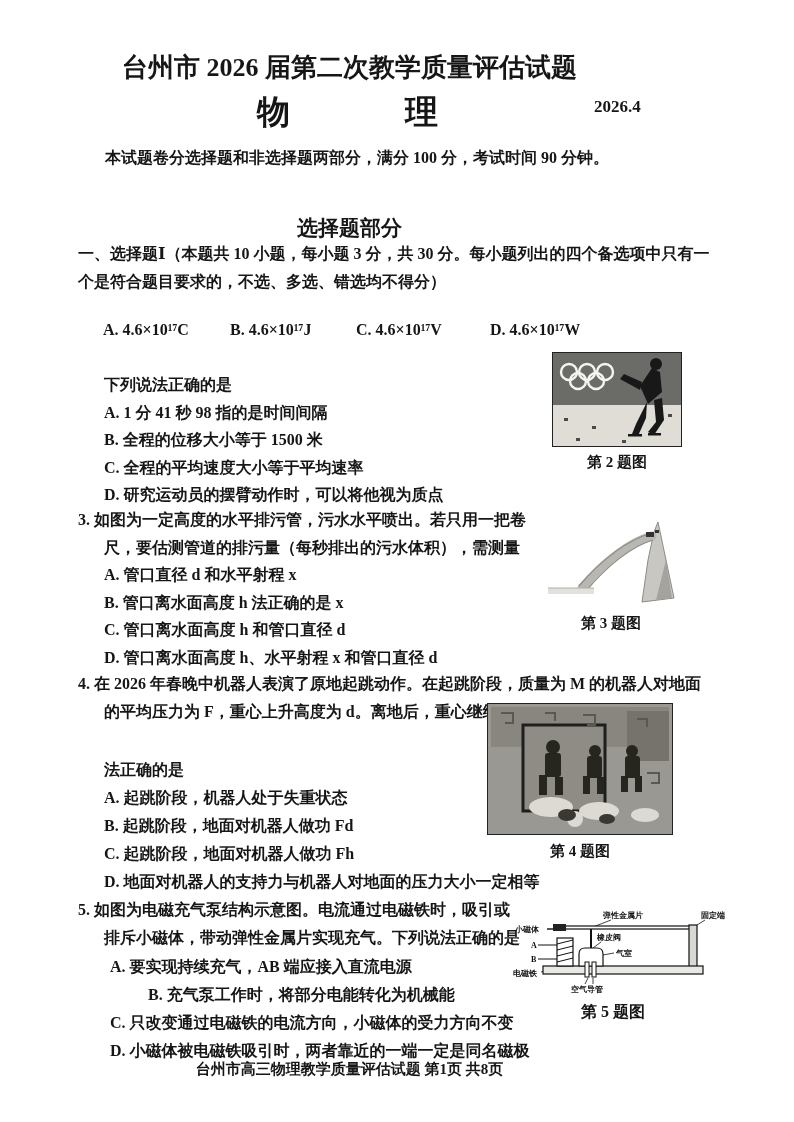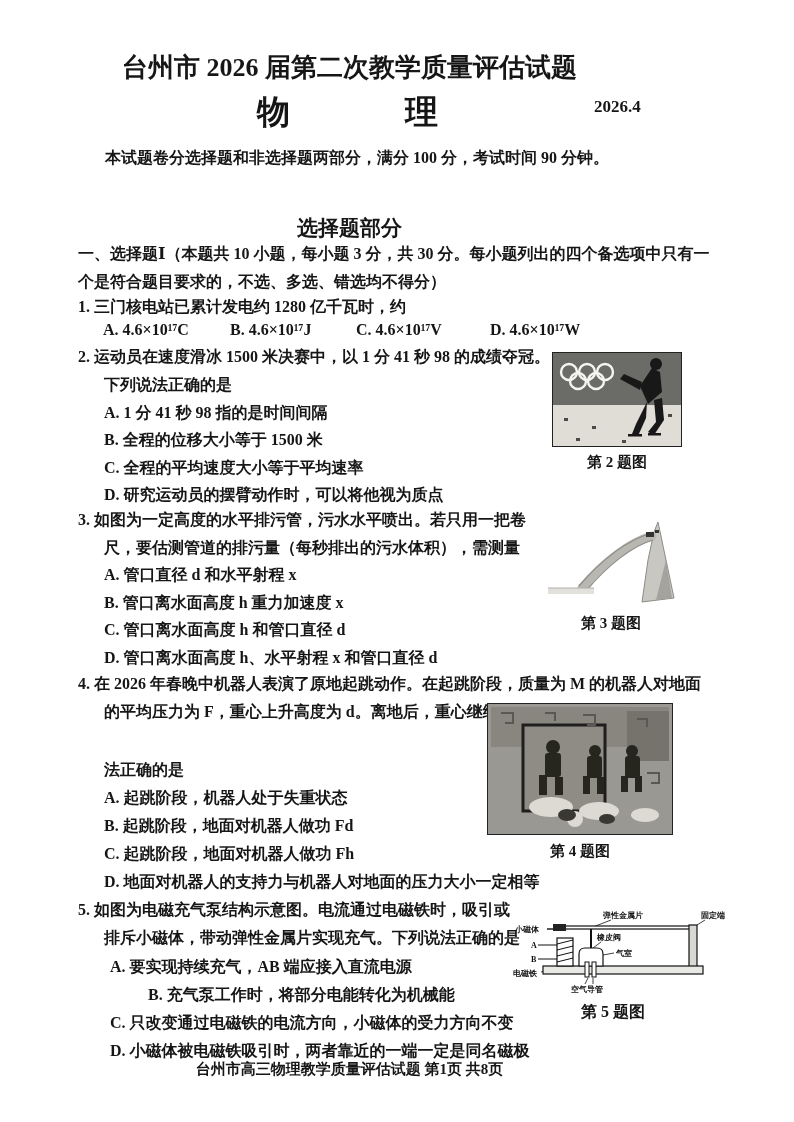--- a/index.html
+++ b/index.html
@@ -23,27 +23,25 @@
   <div class="title" style="top:50px; font-size:26px;">台州市 2026 届第二次教学质量评估试题</div>
   <div class="title" style="top:90px; font-size:33px; letter-spacing:4px;">物　　　理</div>
   <div class="ln" style="left:594px; top:97px; font-size:17px; font-weight:600;">2026.4</div>
 
   <div class="ln" style="left:105px; top:148px;">本试题卷分选择题和非选择题两部分，满分 100 分，考试时间 90 分钟。</div>
 
   <div class="title" style="top:214px; font-size:21px;">选择题部分</div>
   <div class="ln" style="left:78px; top:244px;">一、选择题Ⅰ（本题共 10 小题，每小题 3 分，共 30 分。每小题列出的四个备选项中只有一</div>
   <div class="ln" style="left:78px; top:272px;">个是符合题目要求的，不选、多选、错选均不得分）</div>
 
-  <div class="ln" style="left:78px; top:297px;">1. 三门核电站已累计发电约 1280 亿千瓦时，约</div>
   <div class="opt" style="left:103px; top:321px;">A. 4.6×10¹⁷C</div>
   <div class="opt" style="left:230px; top:321px;">B. 4.6×10¹⁷J</div>
   <div class="opt" style="left:356px; top:321px;">C. 4.6×10¹⁷V</div>
   <div class="opt" style="left:490px; top:321px;">D. 4.6×10¹⁷W</div>
 
-  <div class="ln" style="left:78px; top:347px;">2. 运动员在速度滑冰 1500 米决赛中，以 1 分 41 秒 98 的成绩夺冠。</div>
   <div class="ln" style="left:104px; top:375px;">下列说法正确的是</div>
   <div class="opt" style="left:104px; top:403px;">A. 1 分 41 秒 98 指的是时间间隔</div>
   <div class="opt" style="left:104px; top:430px;">B. 全程的位移大小等于 1500 米</div>
   <div class="opt" style="left:104px; top:458px;">C. 全程的平均速度大小等于平均速率</div>
   <div class="opt" style="left:104px; top:485px;">D. 研究运动员的摆臂动作时，可以将他视为质点</div>
 
   <div class="figbox" style="left:552px; top:352px; width:130px; height:95px;">
     <svg width="130" height="95" viewBox="0 0 130 95">
       <rect x="0.5" y="0.5" width="129" height="94" fill="#e6e4de" stroke="#222" stroke-width="1"></rect>
       <rect x="1" y="1" width="128" height="52" fill="#6b6b68"></rect>
@@ -71,21 +69,21 @@
           <rect x="116" y="62" width="4" height="3"></rect>
         <rect x="24" y="86" width="4" height="3"></rect>
       </g>
     </svg>
   </div>
   <div class="caption" style="left:552px; top:453px; width:130px;">第 2 题图</div>
 
   <div class="ln" style="left:78px; top:510px;">3. 如图为一定高度的水平排污管，污水水平喷出。若只用一把卷</div>
   <div class="ln" style="left:104px; top:538px;">尺，要估测管道的排污量（每秒排出的污水体积），需测量</div>
   <div class="opt" style="left:104px; top:565px;">A. 管口直径 d 和水平射程 x</div>
-  <div class="opt" style="left:104px; top:593px;">B. 管口离水面高度 h 重力加速度 x</div>
+  <div class="opt" style="left:104px; top:593px;">B. 管口离水面高度 h 法正确的是 x</div>
   <div class="opt" style="left:104px; top:620px;">C. 管口离水面高度 h 和管口直径 d</div>
   <div class="opt" style="left:104px; top:648px;">D. 管口离水面高度 h、水平射程 x 和管口直径 d</div>
 
   <div class="figbox" style="left:546px; top:520px; width:152px; height:90px;">
     <svg width="152" height="90" viewBox="0 0 152 90">
       <g>
         <path d="M112,2 L128,78 L96,82 L102,40 L108,12 Z" fill="#c9c7c2" stroke="#8d8b86" stroke-width="1"></path>
         <path d="M120,40 L126,78 L110,80 Z" fill="#a5a39e"></path>
       </g>
       <g fill="none">

